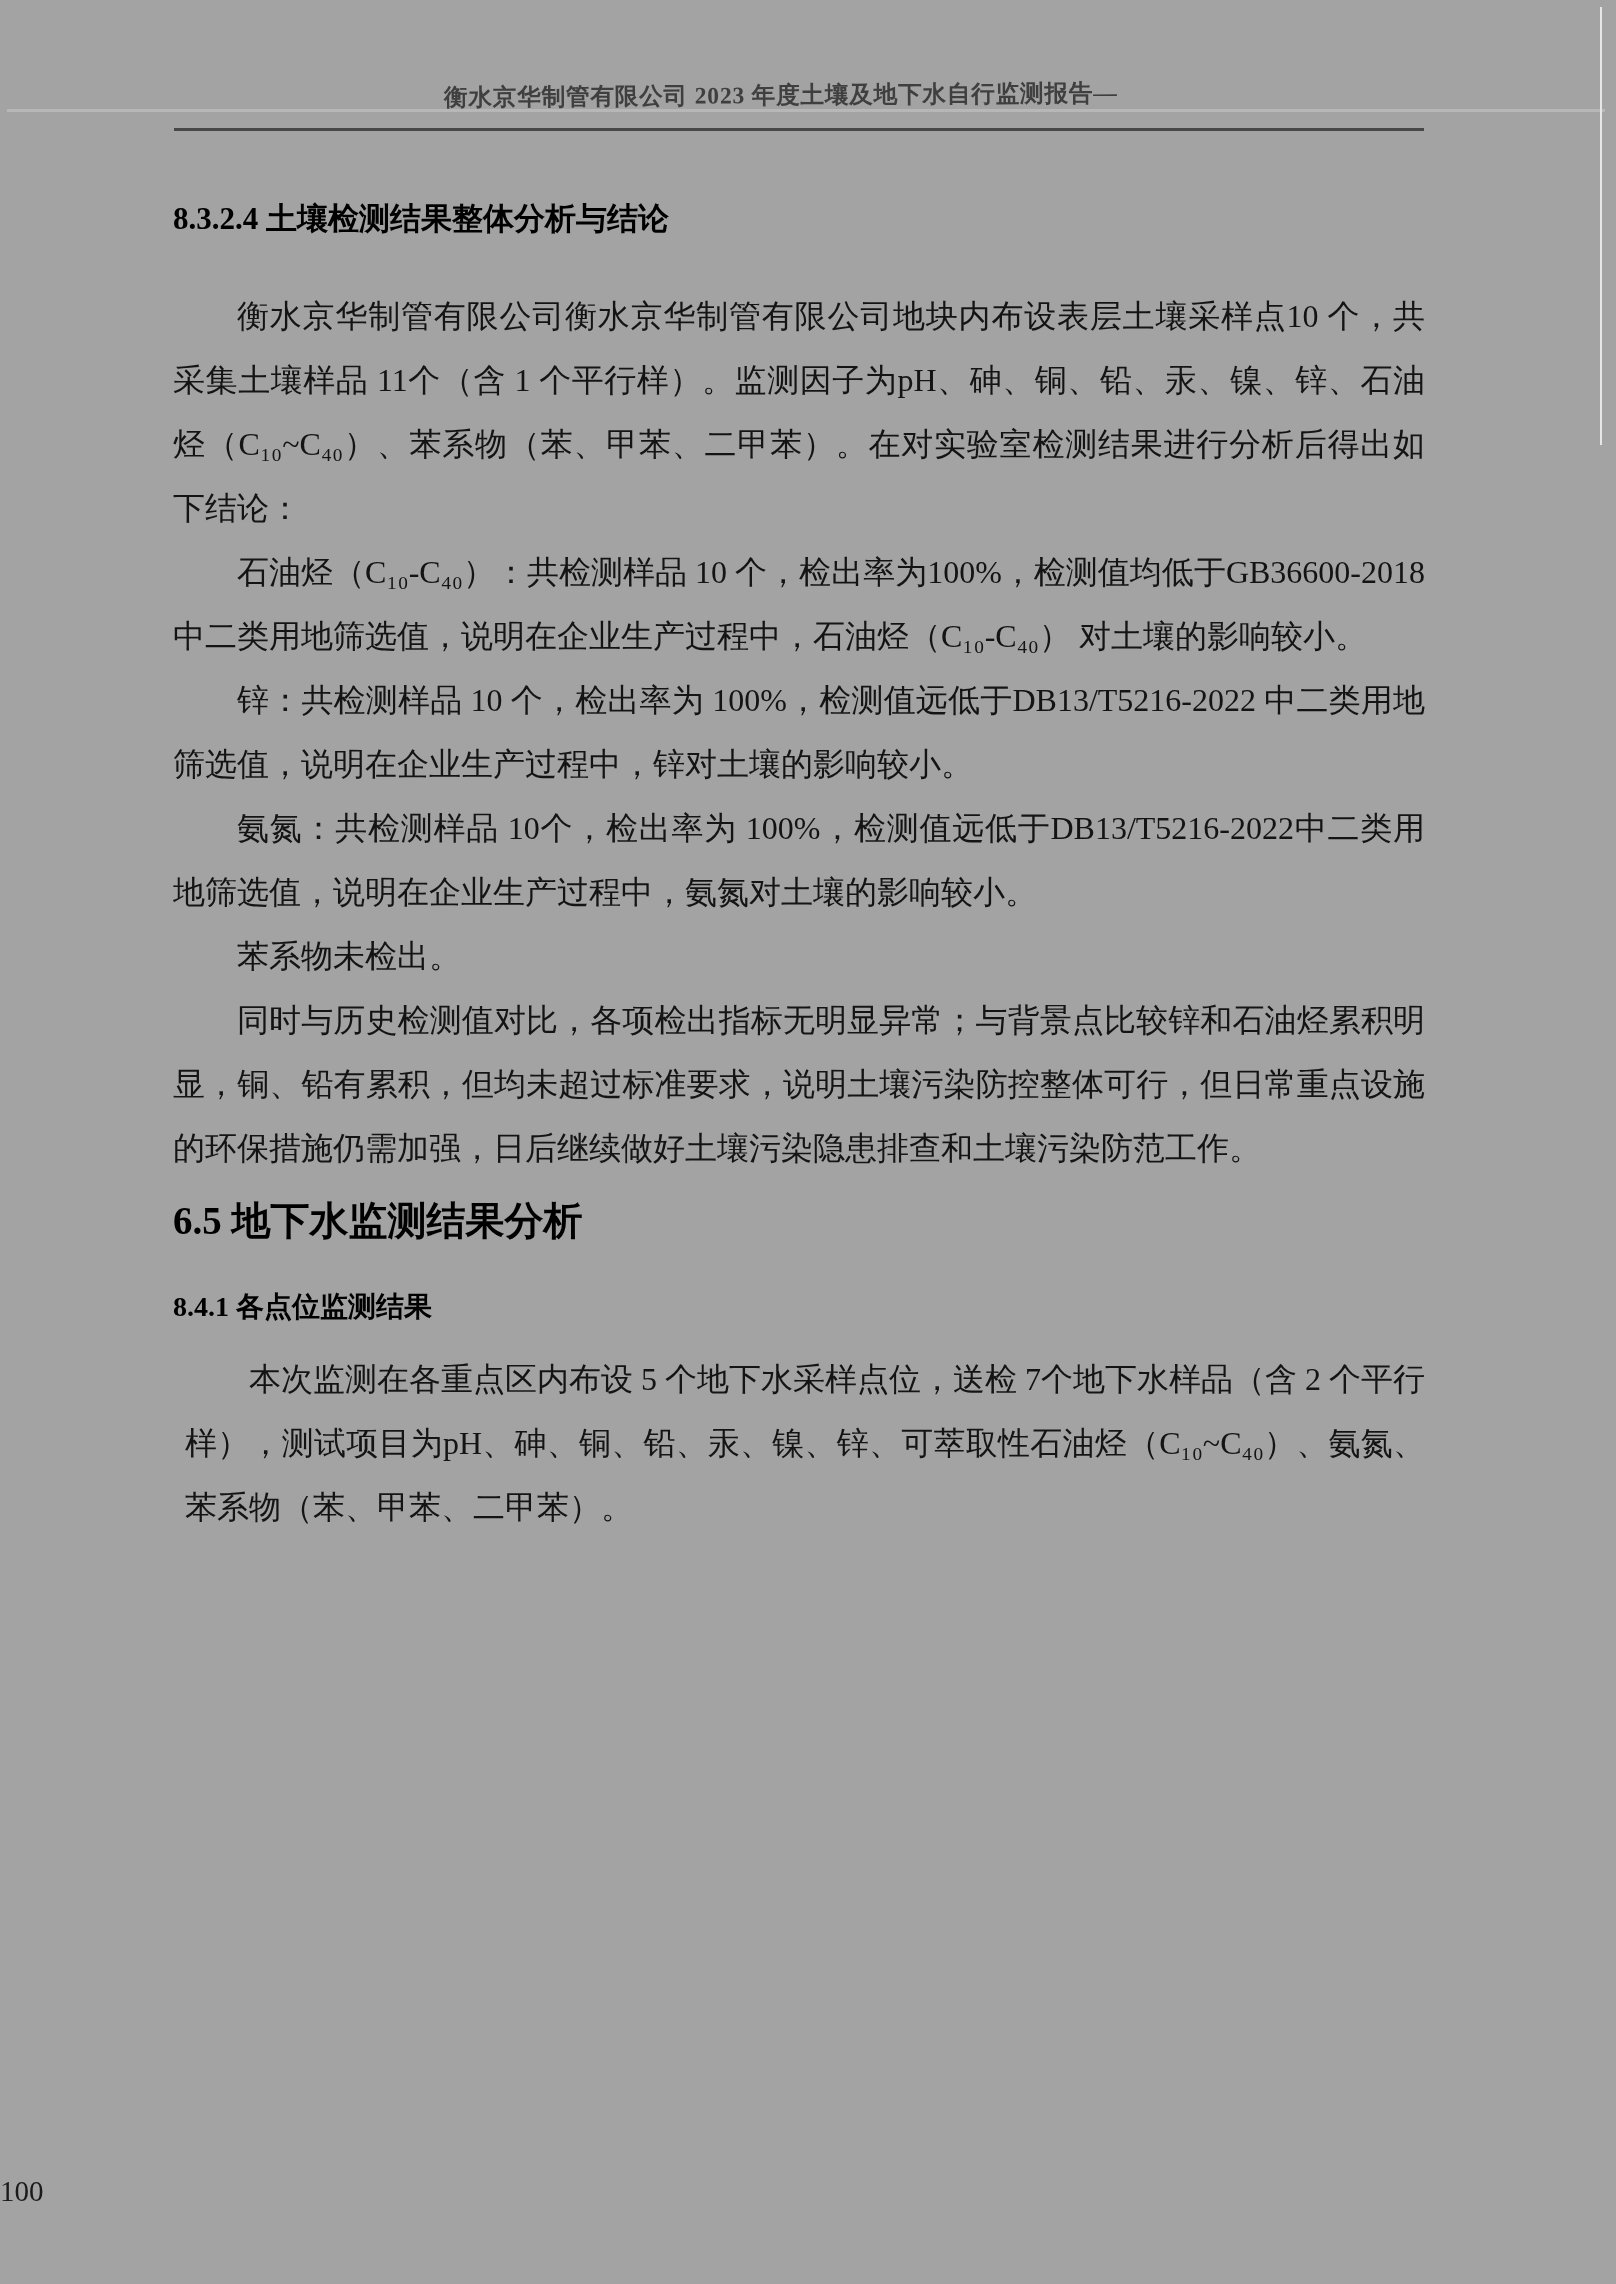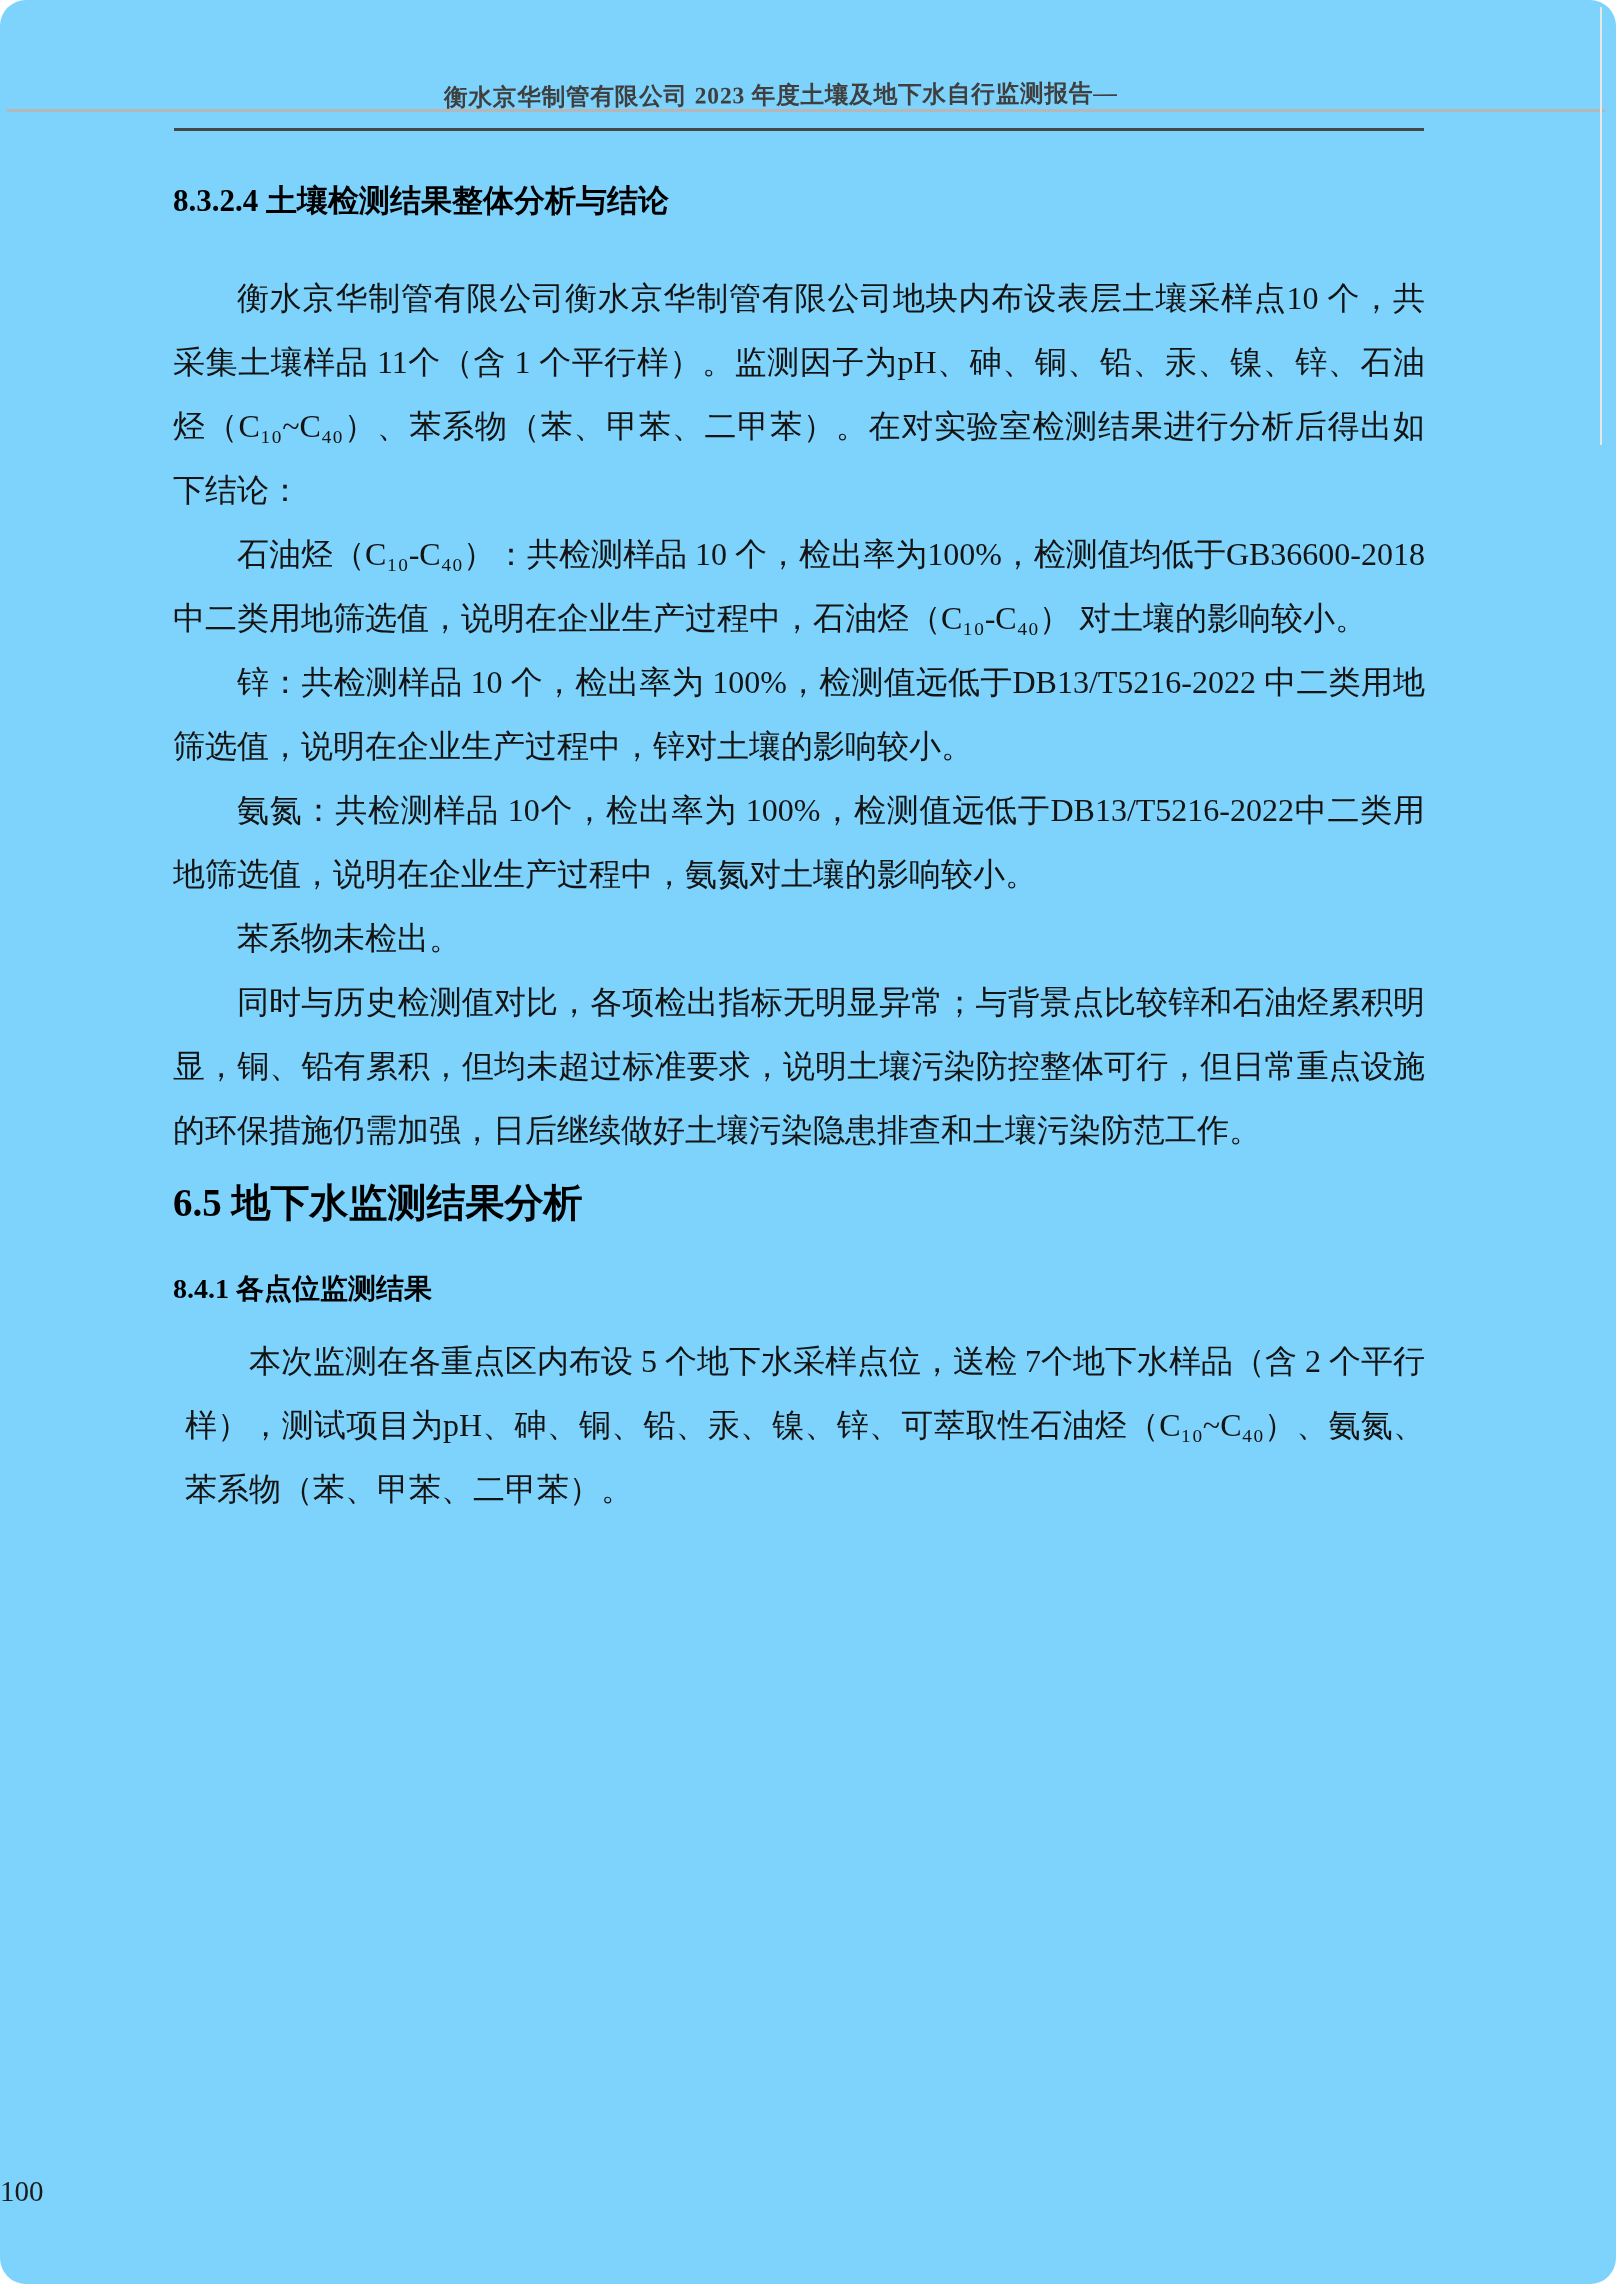--- a/index.html
+++ b/index.html
@@ -4,25 +4,24 @@
 <style>
   html, body {
     margin: 0;
     padding: 0;
     background: #ffffff;
   }
   .page {
     position: relative;
     width: 1616px;
     height: 2284px;
-    background: #7dd3fc;
+    background: #a3a3a3;
     overflow: hidden;
     font-family: "Liberation Serif", "DejaVu Serif", "DejaVu Sans", serif;
     color: #161616;
-    border-radius: 26px;
   }
   
   .header-title {
     position: absolute;
     left: 444px;
     top: 79px;
     font-size: 23.6px;
     font-weight: 600;
     color: #3f3f3f;
     letter-spacing: 0.8px;
@@ -50,21 +49,21 @@
     left: 1600px;
     top: 6.7px;
     width: 1.7px;
     height: 438px;
     background: #e7e7e7;
   }
   
   .content {
     position: absolute;
     left: 173px;
-    top: 181px;
+    top: 199px;
     width: 1252px;
   }
   .h-sub {
     margin: 0 0 45px 0;
     font-size: 31px;
     line-height: 40px;
     font-weight: 700;
     color: #000;
   }
   p.body {

